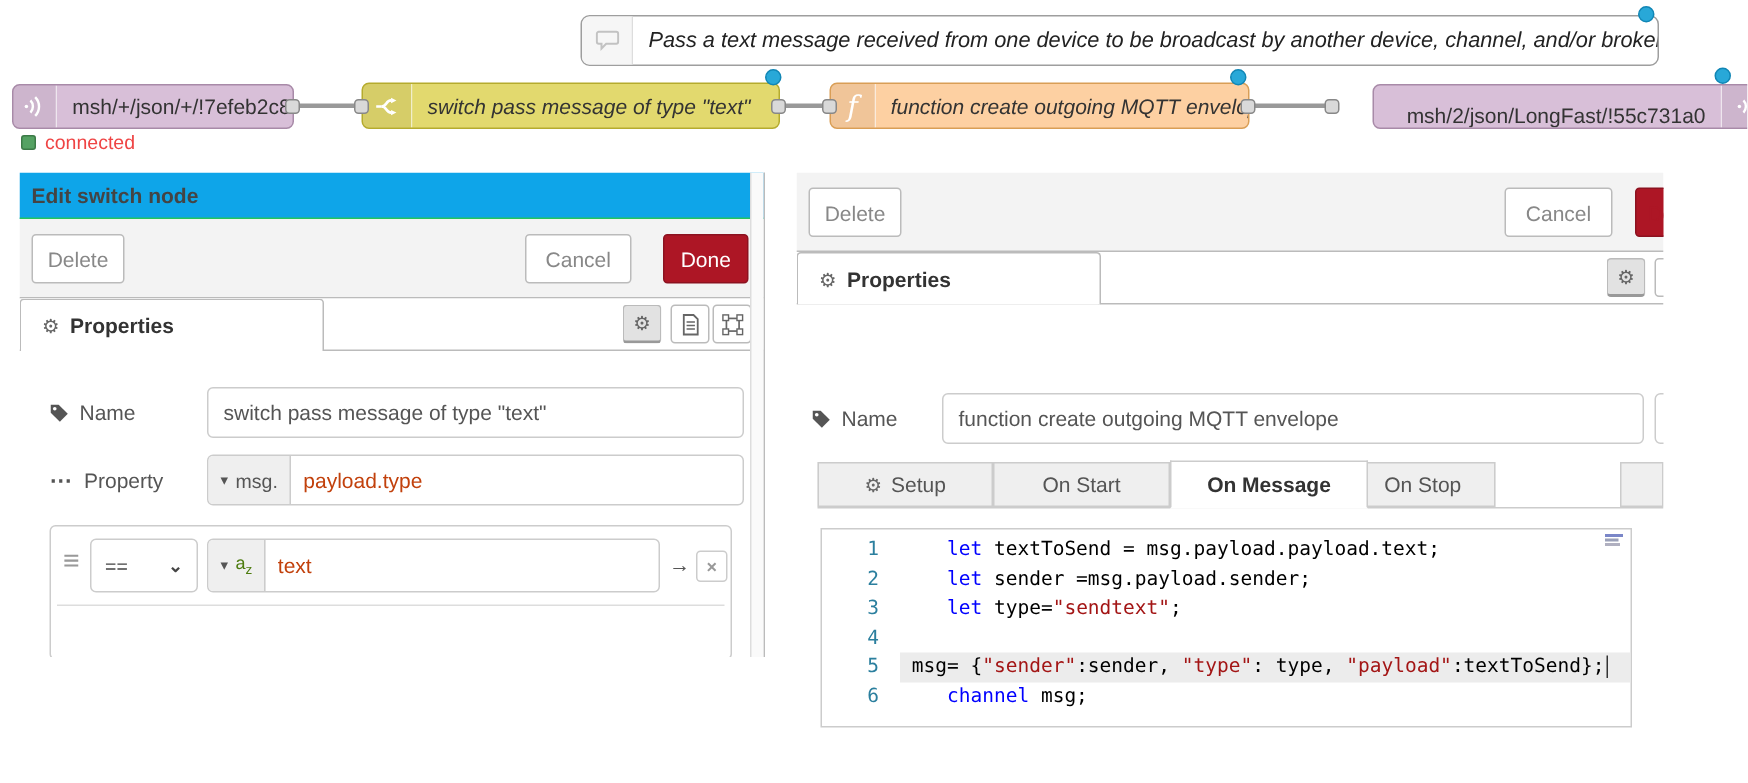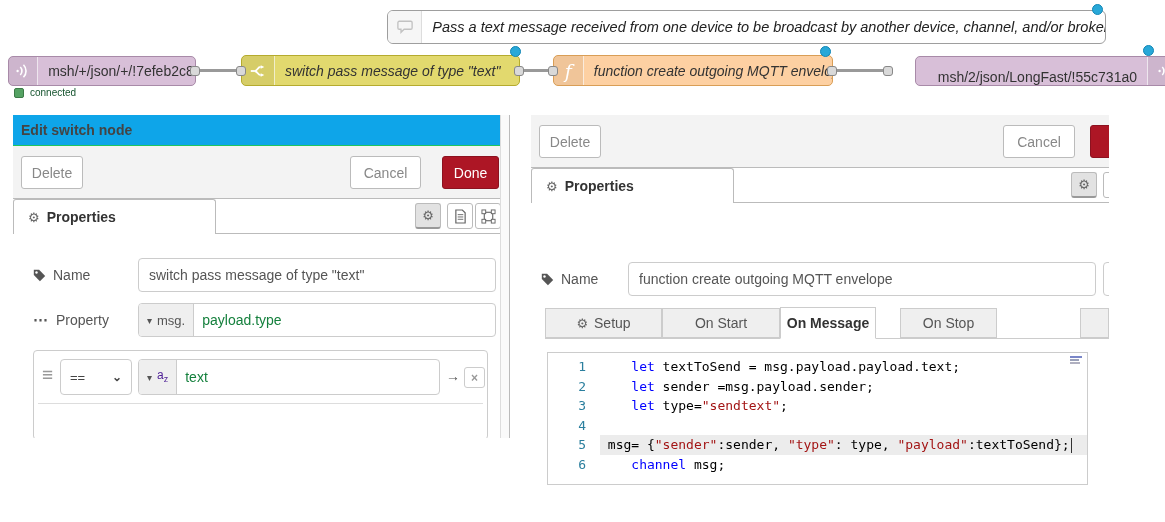--- a/index.html
+++ b/index.html
@@ -20,21 +20,21 @@
         border-radius:3px;box-sizing:border-box;z-index:3;}
   .chdot{position:absolute;width:11px;height:11px;border-radius:50%;background:var(--c-dot_blue);
         border:1px solid #1186b5;box-sizing:border-box;z-index:4;}
   #comment-node{position:absolute;left:387px;top:10px;width:719px;height:34px;background:#fff;
         border:1px solid #9e9e9e;border-radius:6px;display:flex;align-items:center;box-sizing:border-box;}
   #comment-node .icon-cell{width:34px;align-self:stretch;display:flex;align-items:center;justify-content:center;
         border-right:1px solid #ddd;background:#f6f6f6;border-radius:5px 0 0 5px;}
   #comment-node .node-label{font-size:14.5px;color:#222;}
   #status-row{position:absolute;left:14px;top:87px;display:flex;align-items:center;gap:6px;}
   #status-dot{width:10px;height:10px;border-radius:2px;background:var(--c-status_green);border:1px solid #3c7a47;box-sizing:border-box;}
-  #status-label{font-size:10px;color:#14532d;}
+  #status-label{font-size:13px;color:#ef4444;}
 
   
   .dialog{position:absolute;background:#fff;box-sizing:border-box;overflow:hidden;}
   .dlg-header{height:31px;background:#0ea5e9;border-bottom:1px solid #22c55e;line-height:31px;
         font-size:14px;font-weight:bold;color:#444;padding-left:8px;box-sizing:border-box;}
   .dlg-toolbar{position:relative;height:53px;background:#f3f3f3;border-bottom:1px solid #bbb;box-sizing:border-box;}
   .btn{position:absolute;top:10px;height:33px;background:#fff;border:1px solid #bbb;border-radius:3px;
         font-size:14px;color:#888;display:flex;align-items:center;justify-content:center;box-sizing:border-box;
         font-family:"Liberation Sans",sans-serif;cursor:pointer;}
   .btn-red{background:var(--c-done_red);border-color:#8c1220;color:#fff;}
@@ -46,23 +46,23 @@
   .sq-btn{position:absolute;top:4px;width:26px;height:26px;border:1px solid #bbb;border-radius:3px;background:#fff;
         display:flex;align-items:center;justify-content:center;box-sizing:border-box;cursor:pointer;}
   .sq-btn.active{background:#e2e2e2;border-bottom:2px solid #999;}
   .form-label{position:absolute;display:flex;align-items:center;gap:7px;font-size:14px;color:#555;height:34px;}
   .tbox{position:absolute;height:34px;border:1px solid #ccc;border-radius:4px;background:#fff;font-size:14px;
         color:#555;display:flex;align-items:center;padding-left:10px;box-sizing:border-box;white-space:nowrap;overflow:hidden;}
   .tgroup{position:absolute;height:34px;border:1px solid #ccc;border-radius:4px;background:#fff;display:flex;
         align-items:stretch;box-sizing:border-box;overflow:hidden;}
   .tprefix{background:#efefef;border-right:1px solid #ccc;display:flex;align-items:center;gap:5px;
         padding:0 8px;font-size:13px;color:#555;cursor:pointer;}
-  .tval{display:flex;align-items:center;padding-left:8px;font-size:14px;color:#15803d;flex:1;}
+  .tval{display:flex;align-items:center;padding-left:8px;font-size:14px;color:#c2410c;flex:1;}
   .caret{font-size:10px;color:#555;}
-  .az{font-size:12px;color:#4c1d95;line-height:1;}
+  .az{font-size:12px;color:#4d7c0f;line-height:1;}
   .az sub{font-size:9px;}
   .scrollstrip{position:absolute;top:0;right:0;width:8px;height:100%;background:#fafafa;border-left:1px solid #ddd;}
 
   
   #rules-box{position:absolute;left:20px;top:235px;width:455px;height:90px;border:1px solid #ccc;border-radius:4px;
         box-sizing:border-box;background:#fff;}
   #rule-row{position:absolute;left:0;top:5px;width:100%;height:44px;}
   #rule-divider{position:absolute;left:4px;right:4px;top:52px;border-top:1px solid #ddd;}
   .drag-handle{position:absolute;left:8px;top:8px;font-size:19px;color:#999;cursor:grab;}
   #rule-op{position:absolute;left:26px;top:3px;width:72px;height:36px;border:1px solid #ccc;border-radius:4px;
@@ -273,21 +273,21 @@
 
     <div class="ftabrow">
       <div class="baseline"></div>
       <div class="ftab" style="left:14px;width:117px;">
         <span class="gear-glyph">⚙</span>
         <span>Setup</span>
       </div>
       <div class="ftab" style="left:131px;width:118px;">
         <span>On Start</span>
       </div>
-      <div class="ftab active" style="left:249px;width:96px;">
+      <div class="ftab active" style="left:249px;width:132px;">
         <span>On Message</span>
       </div>
       <div class="ftab" style="left:369px;width:97px;">
         <span>On Stop</span>
       </div>
       <div class="ftab" style="left:549px;width:29px;"></div>
     </div>
 
     <div id="code-editor">
       <div>

